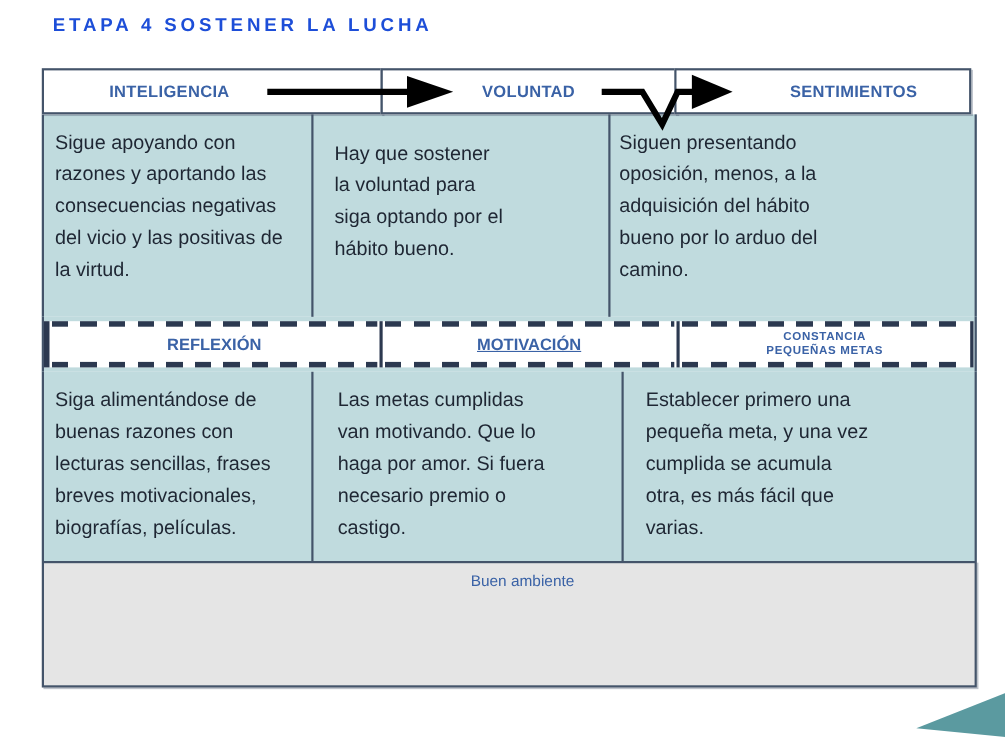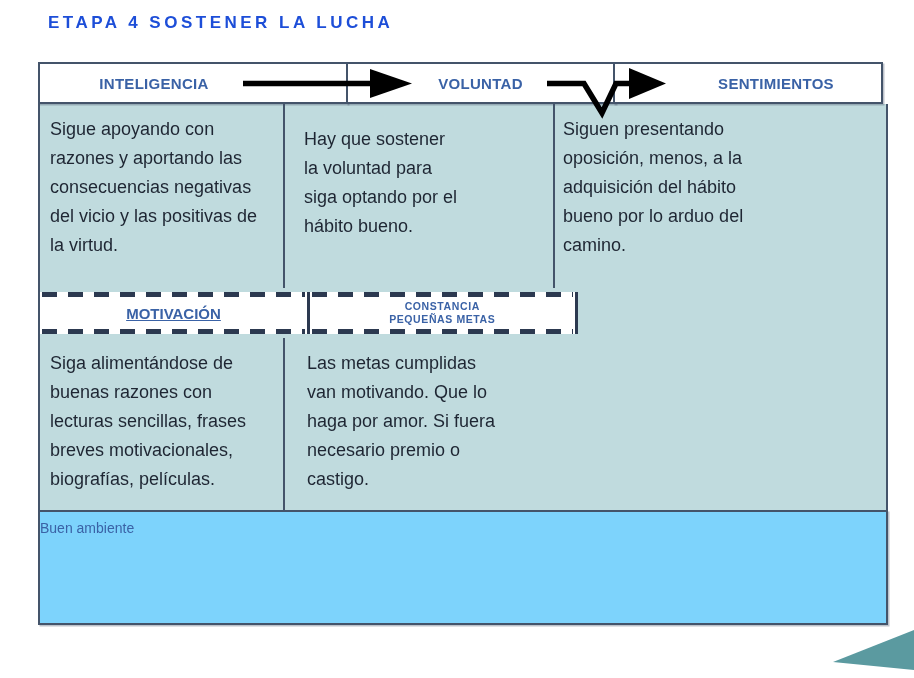--- a/index.html
+++ b/index.html
@@ -53,22 +53,24 @@
   .sub-cell::before,.sub-cell::after{
     content:"";position:absolute;left:2px;right:2px;height:5px;
     background:repeating-linear-gradient(90deg,#2c3950 0 15px,transparent 15px 26px);
   }
   .sub-cell::before{top:0;}
   .sub-cell::after{bottom:0;}
   .sub-cell.c1{width:307.5px;border-left:5px solid #2c3950;}
   .sub-cell.c2{width:270px;text-decoration:underline;}
   .sub-cell.c3{width:267.5px;font-size:10.5px;letter-spacing:.6px;line-height:13px;}
   .footer-box{
-    box-sizing:border-box;width:850px;height:115px;background:#7dd3fc;
+    box-sizing:border-box;width:850px;height:115px;background:#e5e5e5;
     border:2.5px solid #44546a;box-shadow:1.5px 1.5px 0 rgba(68,84,106,.35);
+    text-align:center;
+    padding-left:24px;
   }
   .footer-label{margin-top:8px;font-size:14px;color:#3a62a6;}
   .footer-text{margin-top:7px;font-size:17.5px;line-height:27px;color:#141414;padding:0 40px;}
   .arrow-layer{position:absolute;left:0;top:0;z-index:5;pointer-events:none;}
   .swoosh-layer{position:absolute;left:0;top:0;z-index:1;pointer-events:none;}
 </style>
 </head>
 <body>
 
 <div id="stage">
@@ -98,36 +100,42 @@
 siga optando por el
 hábito bueno.</div>
       <div class="body-cell c3">Siguen presentando
 oposición, menos, a la
 adquisición del hábito
 bueno por lo arduo del
 camino.</div>
     </div>
 
     <div class="row sub-row">
+      <div class="sub-cell c1">REFLEXIÓN</div>
       <div class="sub-cell c2">MOTIVACIÓN</div>
       <div class="sub-cell c3">CONSTANCIA
 PEQUEÑAS METAS</div>
     </div>
 
     <div class="row body-row r2">
       <div class="body-cell c1">Siga alimentándose de
 buenas razones con
 lecturas sencillas, frases
 breves motivacionales,
 biografías, películas.</div>
       <div class="body-cell c2">Las metas cumplidas
 van motivando. Que lo
 haga por amor. Si fuera
 necesario premio o
 castigo.</div>
+      <div class="body-cell c3">Establecer primero una
+pequeña meta, y una vez
+cumplida se acumula
+otra, es más fácil que
+varias.</div>
     </div>
 
     <div class="footer-box">
       <div class="footer-label">Buen ambiente</div>
     </div>
 
   </div>
 
   <svg class="arrow-layer" width="914" height="678">
     <g>

